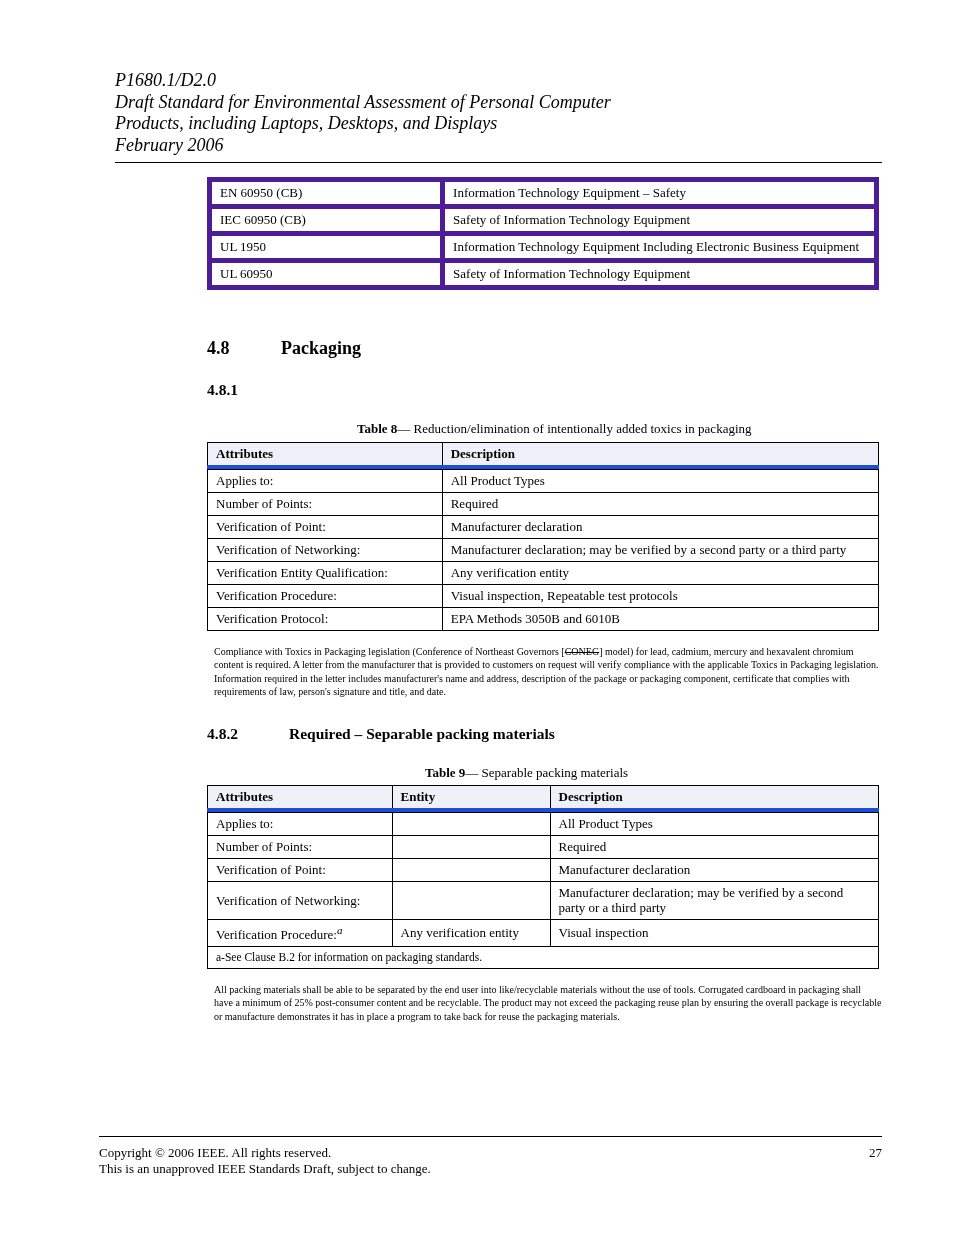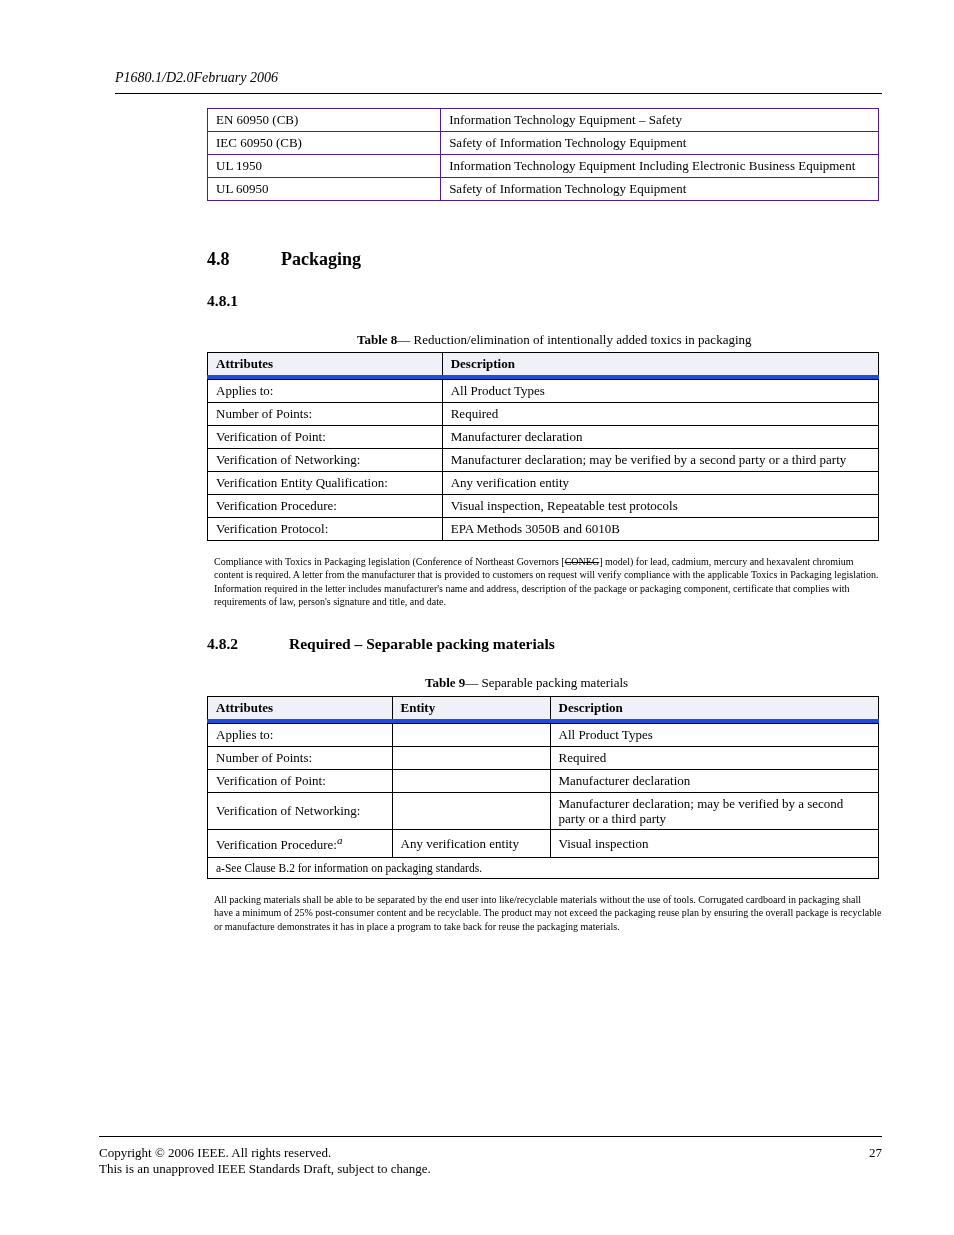--- a/index.html
+++ b/index.html
@@ -18,38 +18,39 @@
     box-sizing: border-box;
     padding: 70px 72px 60px 115px;
   }
   .header-line {
     border-top: 1.5px solid #000;
     margin: 6px 0 14px 0;
   }
   .header-row {
     display: flex;
     justify-content: flex-start;
-    font-size: 14px;
+    font-size: 18px;
     font-style: italic;
     line-height: 1.2;
+    flex-direction: column;
   }
   .header-left { font-style: italic; }
   .header-right { font-style: italic; }
   .content {
     margin-left: 92px;
     margin-top: 0;
   }
   table.spec {
     border-collapse: collapse;
     width: 672px;
     margin-top: 4px;
     font-size: 13px;
   }
   table.spec th, table.spec td {
-    border: 1px solid #4c1d95;
+    border: 5px solid #4c1d95;
     padding: 4px 8px 3px 8px;
     text-align: left;
     vertical-align: middle;
     font-weight: normal;
     line-height: 1.15;
   }
   table.spec2 th, table.spec2 td {
     border: 1.2px solid #000;
   }
   table.spec th { background: #eff0f8; font-weight: bold; }
@@ -116,20 +117,21 @@
   .w3c { width: 341px; }
 </style>
 </head>
 <body>
 
 <div class="page">
 
   <div class="header-row">
     <div class="header-left">
       <div>P1680.1/D2.0</div>
+      <div style="font-style: italic; max-width:560px;">Draft Standard for Environmental Assessment of Personal Computer Products, including Laptops, Desktops, and Displays</div>
     </div>
     <div class="header-right">February 2006</div>
   </div>
   <div class="header-line"></div>
 
   <div class="content">
 
     <table class="spec" style="margin-top:2px;">
       <tbody id="t7body">
           <tr>

